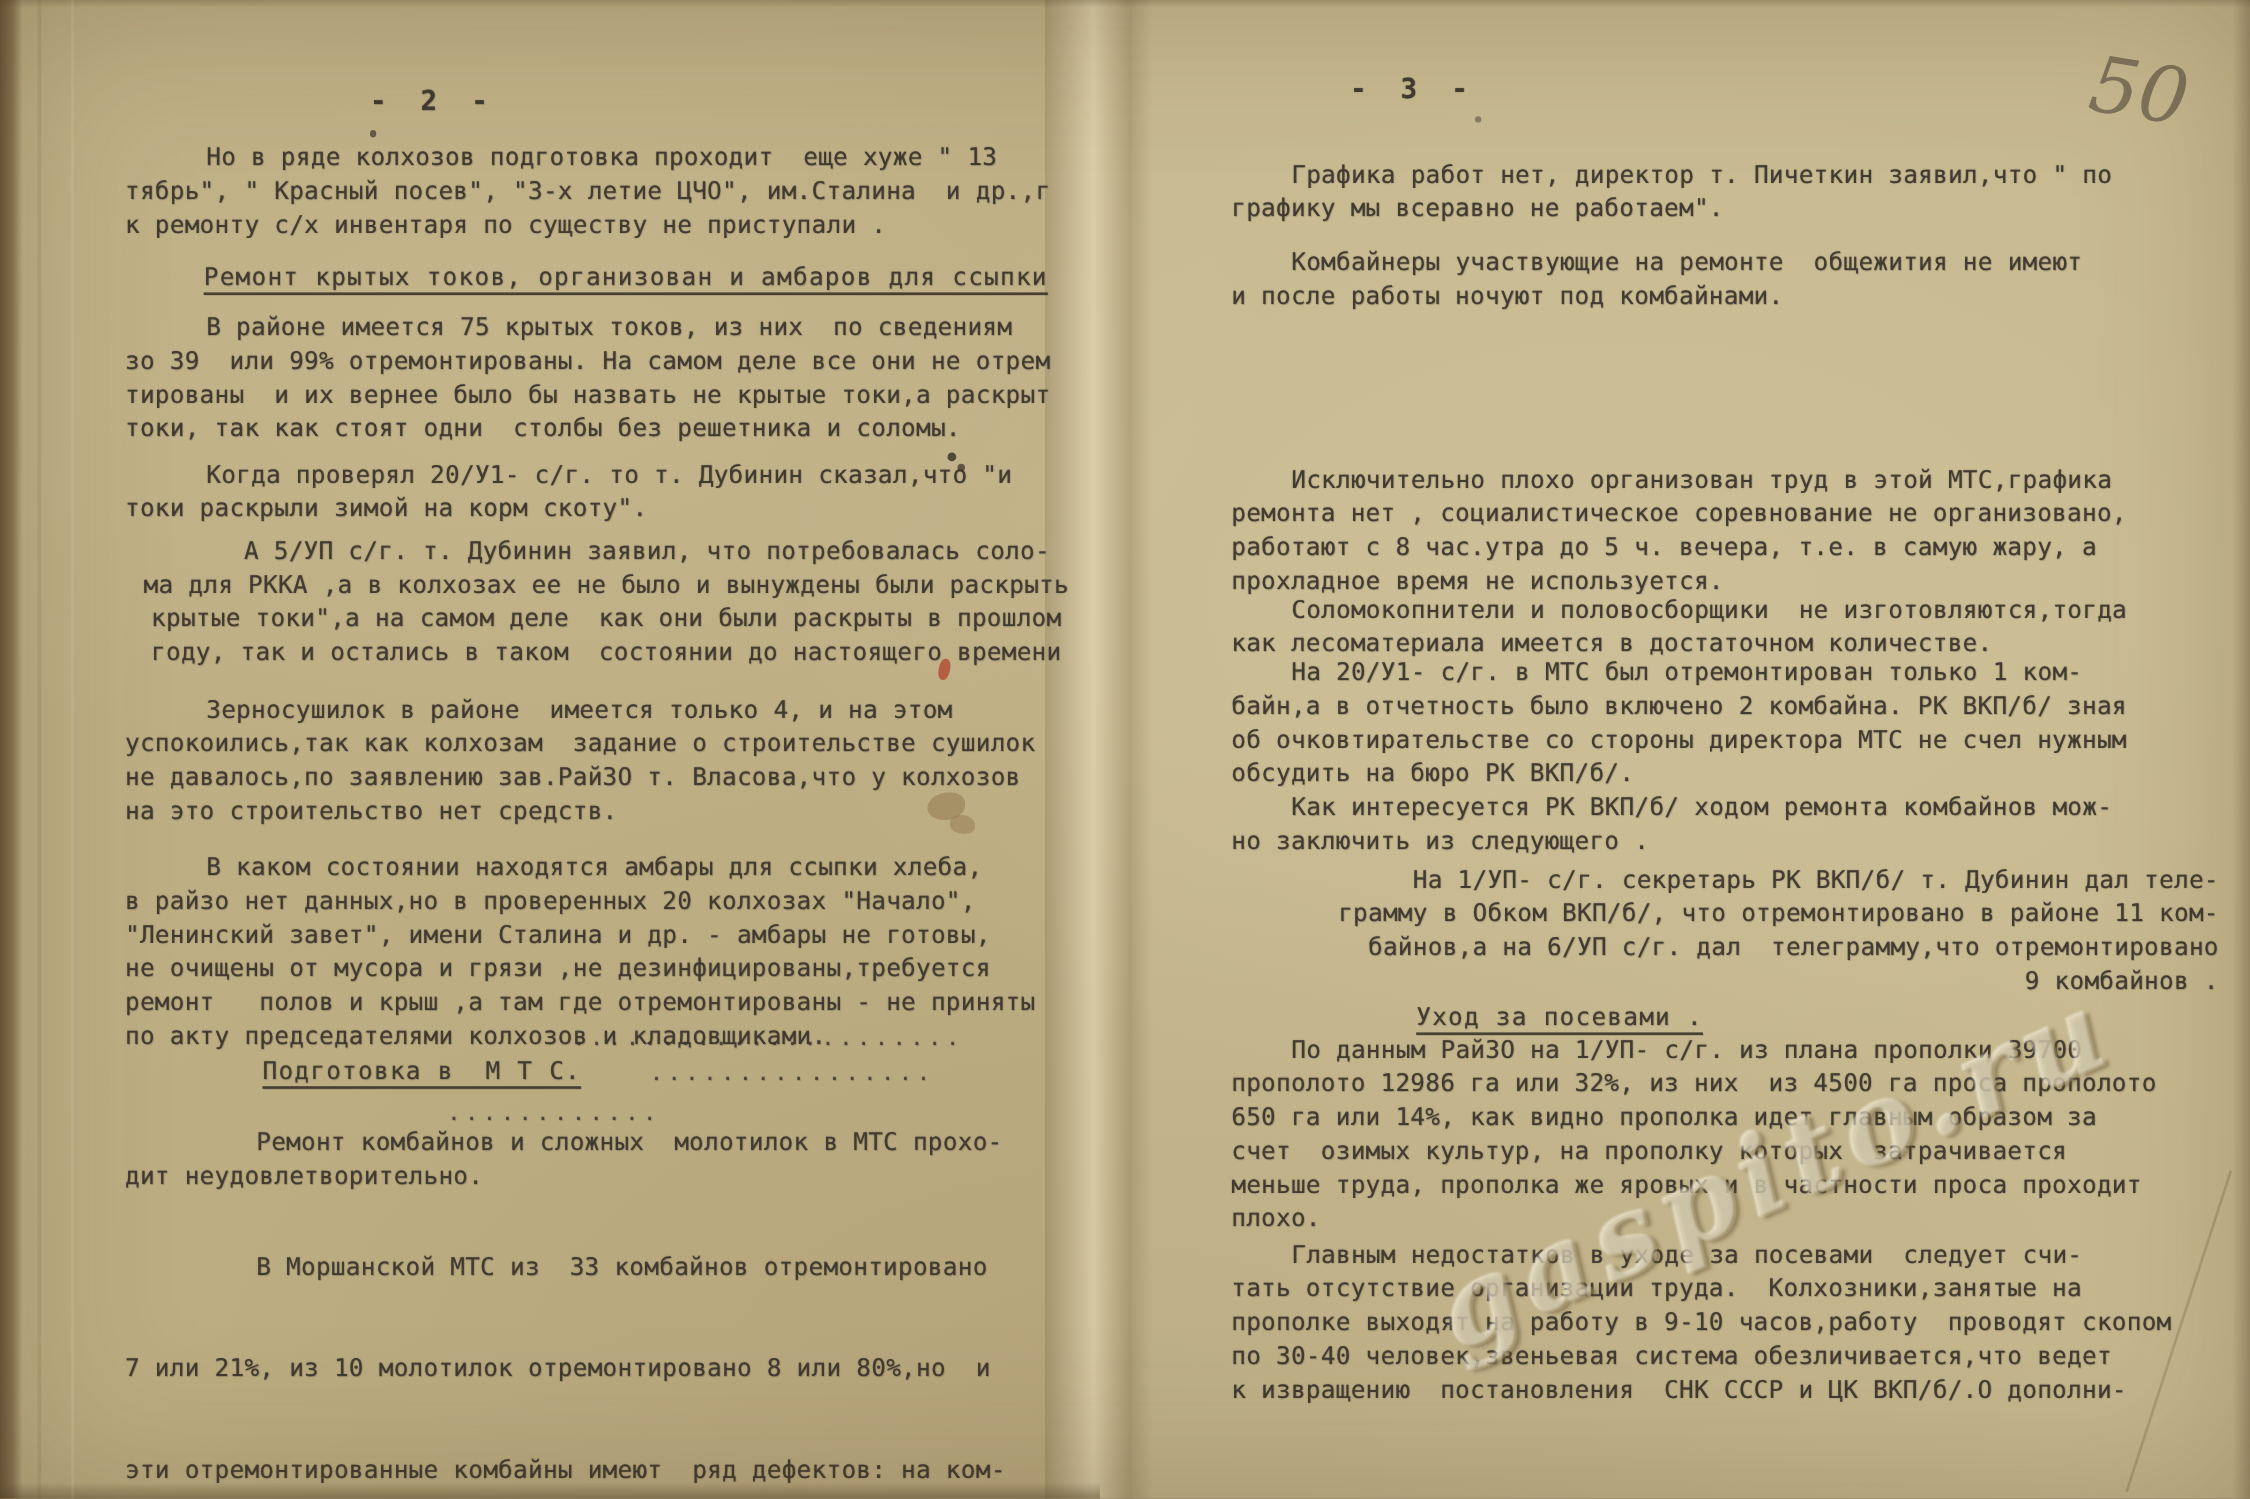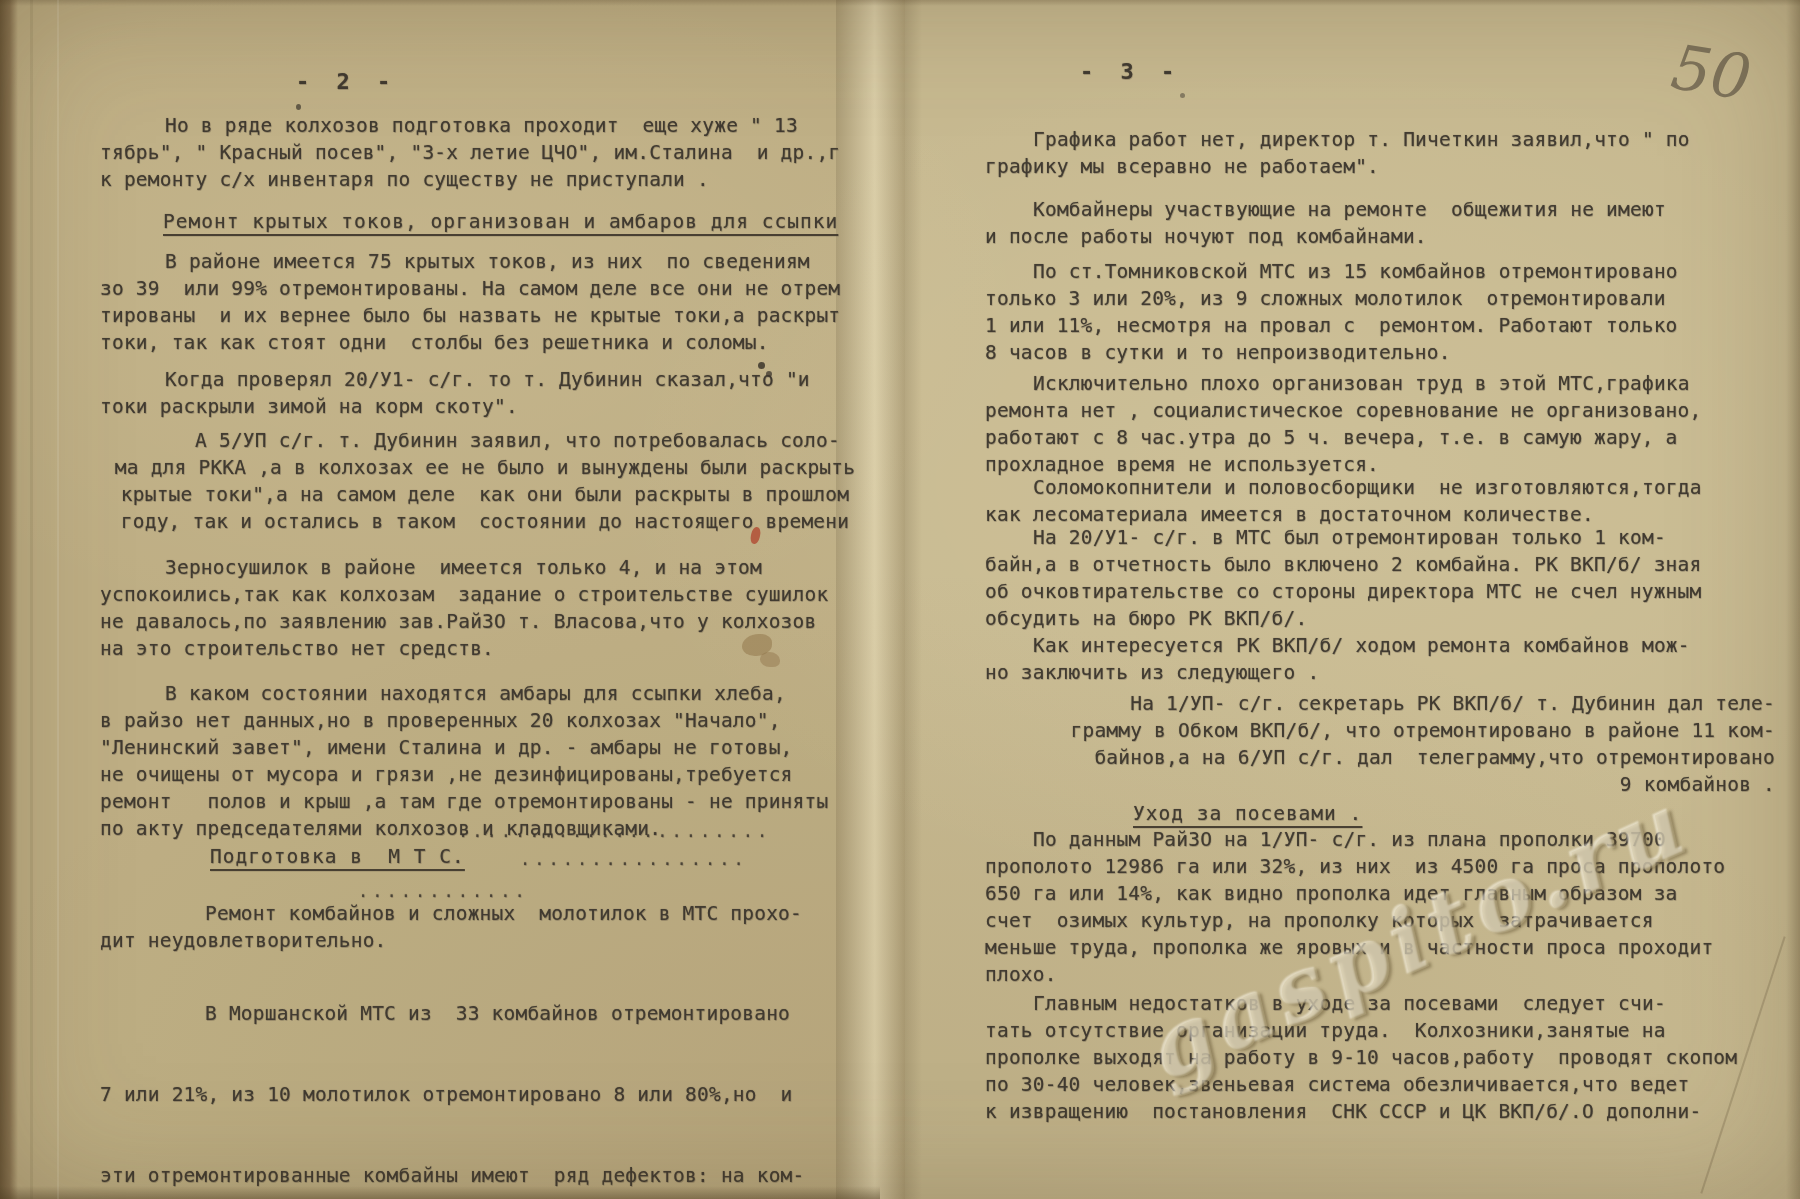--- a/index.html
+++ b/index.html
@@ -134,24 +134,20 @@
     
     
   </div>
 
   <div class="txt pagenum" style="top:58px; left:1080px;">- 3 -</div>
   <div class="corner-note">50</div>
   <div class="txt ind3" style="top:196px; left:985px; width:790px;">Комбайнеры участвующие на ремонте  общежития не имеют
 и после работы ночуют под комбайнами.</div>
   <div class="txt ind3" style="top:126px; left:985px; width:790px;">Графика работ нет, директор т. Пичеткин заявил,что " по
 графику мы всеравно не работаем".</div>
-  <div class="txt ind3" style="top:258px; left:985px; width:790px;">По ст.Томниковской МТС из 15 комбайнов отремонтировано
-только 3 или 20%, из 9 сложных молотилок  отремонтировали
-1 или 11%, несмотря на провал с  ремонтом. Работают только
-8 часов в сутки и то непроизводительно.</div>
   <div class="txt ind3" style="top:370px; left:985px; width:790px;">Исключительно плохо организован труд в этой МТС,графика
 ремонта нет , социалистическое соревнование не организовано,
 работают с 8 час.утра до 5 ч. вечера, т.е. в самую жару, а
 прохладное время не используется.</div>
   <div class="txt ind3" style="top:474px; left:985px; width:790px;">Соломокопнители и половосборщики  не изготовляются,тогда
 как лесоматериала имеется в достаточном количестве.</div>
   <div class="txt ind3" style="top:524px; left:985px; width:790px;">На 20/У1- с/г. в МТС был отремонтирован только 1 ком-
 байн,а в отчетность было включено 2 комбайна. РК ВКП/б/ зная
 об очковтирательстве со стороны директора МТС не счел нужным
 обсудить на бюро РК ВКП/б/.</div>

